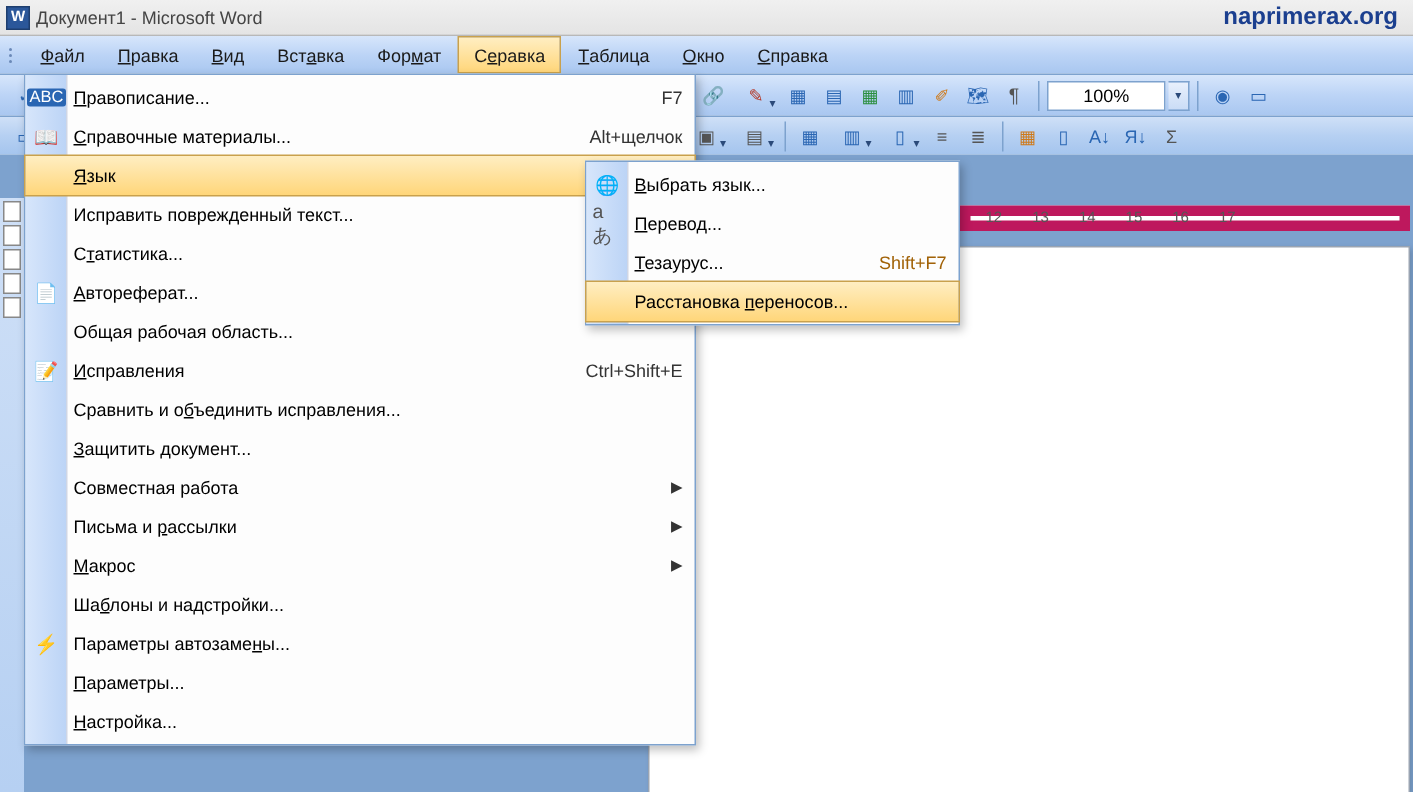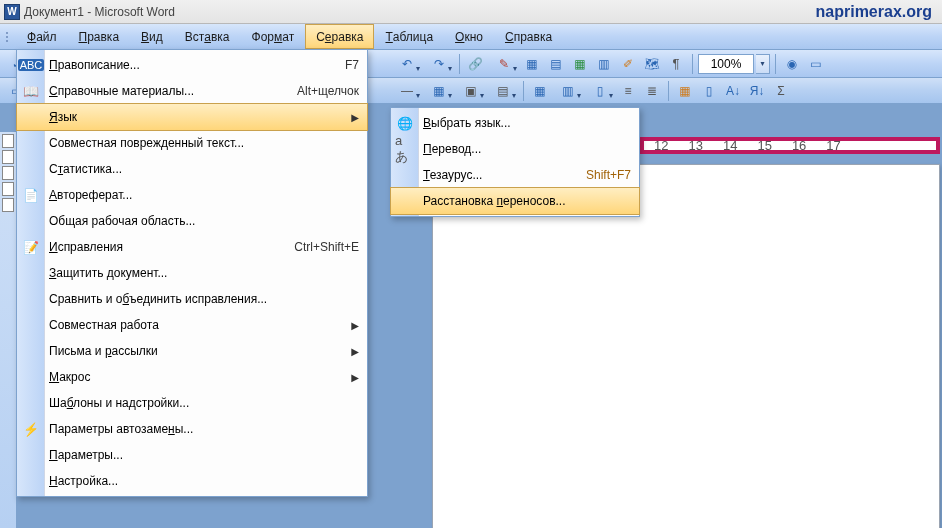--- a/index.html
+++ b/index.html
@@ -91,42 +91,42 @@
   }
   .tbtn.dd { min-width: 30px; position: relative; }
   .tbtn.dd::after {
     content: "▾"; font-size: 8px; color: #2b4a7a; position: absolute; right: 2px; bottom: 2px;
   }
   .sep {
     width: 1px; height: 20px;
     background: #7da2ce; margin: 0 3px;
   }
   .zoom-box {
-    width: 56px; height: 20px;
+    width: 79px; height: 20px;
     background: #fff; border: 1px solid #7da2ce;
     display: flex; align-items: center; justify-content: center;
     font-size: 12px;
     padding: 0 4px;
   }
   .zoom-dd {
     width: 14px; height: 20px; border: 1px solid #7da2ce; border-left: none;
     background: linear-gradient(#e8f0fc,#cadcf6);
     display: flex; align-items:center; justify-content:center;
     font-size: 8px; color:#2b4a7a;
   }
 
   
   .dropdown, .submenu {
     position: absolute;
     background: #fdfdfd;
     border: 1px solid #7da2ce;
     box-shadow: 2px 3px 6px rgba(0,0,0,.25);
     z-index: 100;
   }
-  .dropdown { top: 49px; left: 16px; width: 352px; }
+  .dropdown { top: 49px; left: 16px; width: 448px; }
   .menu-gutter {
     position: absolute; top: 0; left: 0; width: 28px; bottom: 0;
     background: linear-gradient(90deg,#d7e6fb,#bcd4f6);
     border-right: 1px solid #cfd6e5;
   }
   .menu-list { position: relative; padding: 2px 0; }
   .mitem {
     height: 26px; display: flex; align-items: center;
     padding-left: 32px; padding-right: 8px;
     position: relative;
@@ -164,22 +164,22 @@
   
   .doc-area {
     position: absolute;
     top: 104px; left: 0; right: 0; bottom: 0;
     background: #7da2ce;
   }
   .ruler {
     position: absolute; top: 33px; right: 2px; height: 17px;
     width: 300px;
     background: #fff;
-    border: 4px solid #be185d;
-    font-size: 13px; color: #555;
+    border: 7px solid #be185d;
+    font-size: 10px; color: #555;
     display: flex; align-items: center;
   }
   .ruler span { margin: 0 10px; }
   .page {
     position: absolute;
     top: 60px; left: 432px;
     width: 508px; height: 468px;
     background: #fff;
     border: 1px solid #9aa4b2;
     box-shadow: 2px 2px 4px rgba(0,0,0,.15);
@@ -387,21 +387,21 @@
           <span class="ic-orange">📖</span>
         </span>
       <span class="label"><span class="ul">С</span>правочные материалы...</span>
       <span class="shortcut">Alt+щелчок</span>
     </div>
     <div class="mitem highlight">
       <span class="label"><span class="ul">Я</span>зык</span>
       <span class="arrow">▶</span>
     </div>
     <div class="mitem">
-      <span class="label">Совместная поврежденный текст...</span>
+      <span class="label">Исправить поврежденный текст...</span>
     </div>
     <div class="mitem">
       <span class="label">С<span class="ul">т</span>атистика...</span>
     </div>
     <div class="mitem">
       <span class="icon-slot">
           <span class="ic-yellow">📄</span>
         </span>
       <span class="label"><span class="ul">А</span>втореферат...</span>
     </div>
@@ -409,24 +409,24 @@
       <span class="label">Общая рабочая область...</span>
     </div>
     <div class="mitem">
       <span class="icon-slot">
           <span class="ic-orange">📝</span>
         </span>
       <span class="label"><span class="ul">И</span>справления</span>
       <span class="shortcut">Ctrl+Shift+E</span>
     </div>
     <div class="mitem">
+      <span class="label">Сравнить и о<span class="ul">б</span>ъединить исправления...</span>
+    </div>
+    <div class="mitem">
       <span class="label"><span class="ul">З</span>ащитить документ...</span>
-    </div>
-    <div class="mitem">
-      <span class="label">Сравнить и о<span class="ul">б</span>ъединить исправления...</span>
     </div>
     <div class="mitem">
       <span class="label">Совместная работа</span>
       <span class="arrow">▶</span>
     </div>
     <div class="mitem">
       <span class="label">Письма и <span class="ul">р</span>ассылки</span>
       <span class="arrow">▶</span>
     </div>
     <div class="mitem">

